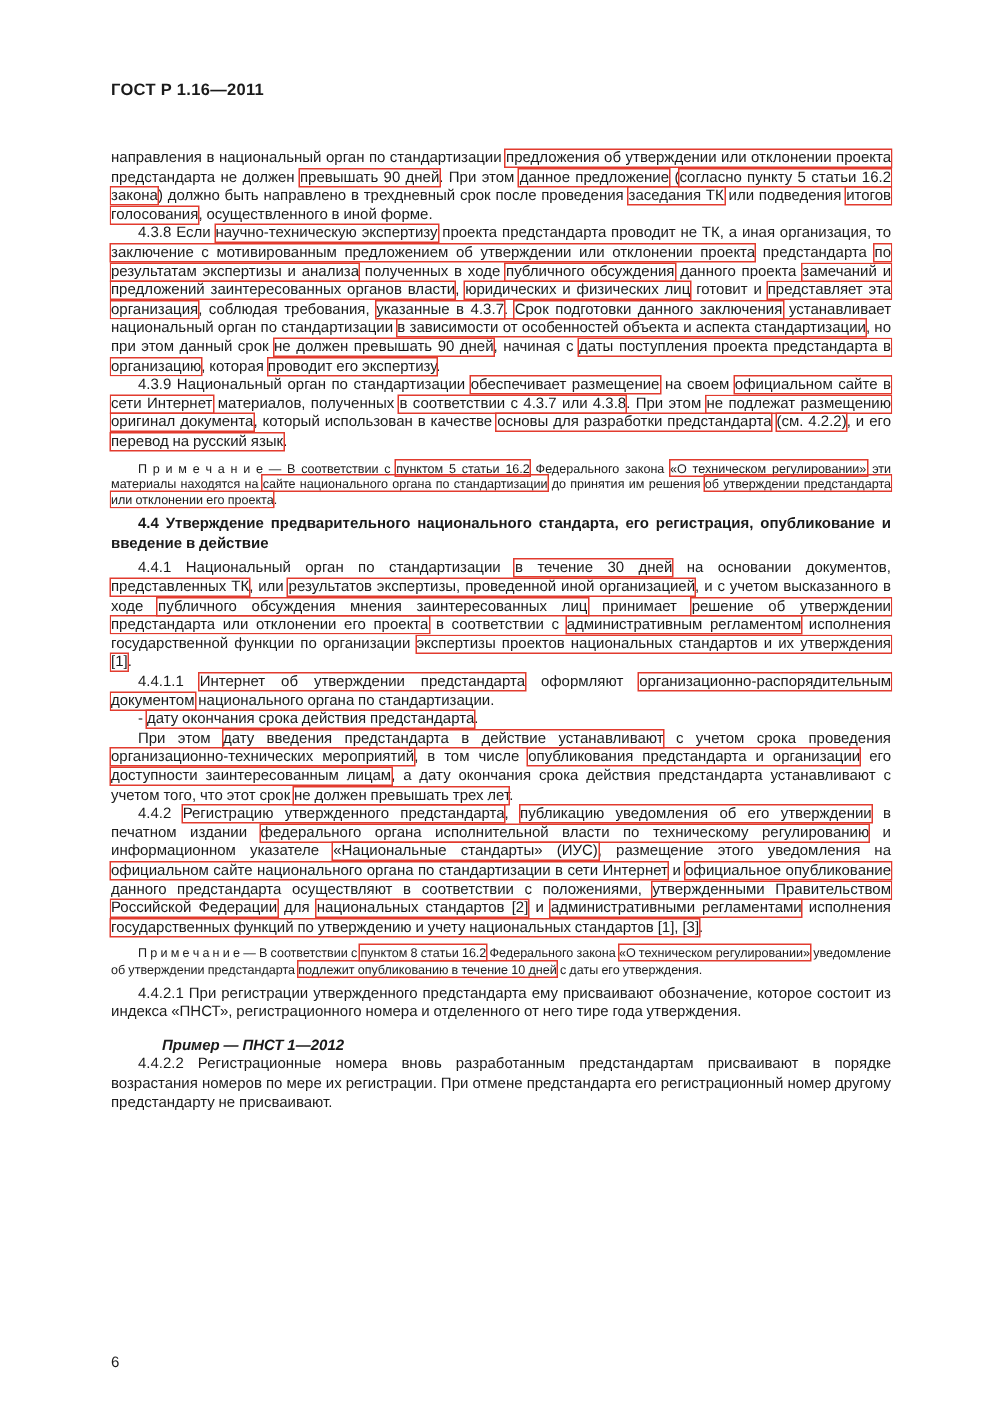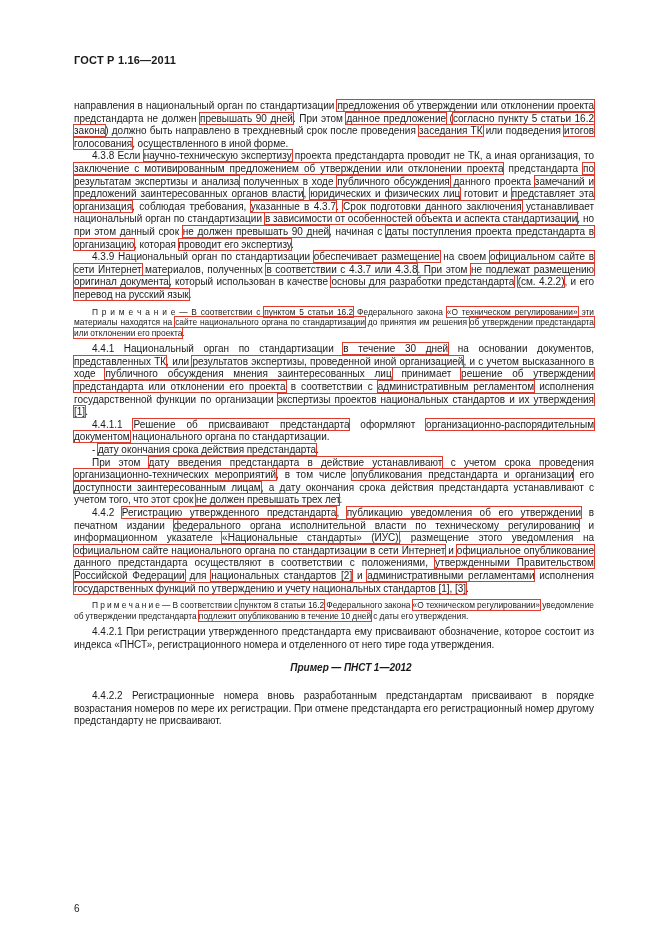--- a/index.html
+++ b/index.html
@@ -42,23 +42,23 @@
     text-indent: 18px;
   }
   .para.heading {
     font-weight: 700;
     margin: 6px 0 4px 0;
   }
   .para.list { text-indent: 18px; }
   .para.example {
     font-weight: 700;
     font-style: italic;
-    text-align: center;
+    text-align: left;
     text-indent: 34px;
-    margin: 10px 0 16px 0;
+    margin: 10px 0 0 0;
   }
   .hl {
     outline: 1px solid var(--hl, #e23b2e);
     outline-offset: 0px;
   }
   .margin-mark {
     position: absolute;
     left: 645px;
     width: 6px;
     height: 9px;
@@ -75,22 +75,23 @@
 </head>
 <body>
 
 <div class="page">
   <div class="doc-header">ГОСТ Р 1.16—2011</div>
   <div class="doc-body">
       <p class="para body-noindent">направления в национальный орган по стандартизации <span class="hl">предложения об утверждении или отклонении проекта</span> предстандарта не должен <span class="hl">превышать 90 дней</span>. При этом <span class="hl">данное предложение</span> (<span class="hl">согласно пункту 5 статьи 16.2 закона</span>) должно быть направлено в трехдневный срок после проведения <span class="hl">заседания ТК</span> или подведения <span class="hl">итогов голосования</span>, осуществленного в иной форме.</p>
       <p class="para body">4.3.8 Если <span class="hl">научно-техническую экспертизу</span> проекта предстандарта проводит не ТК, а иная организация, то <span class="hl">заключение с мотивированным предложением об утверждении или отклонении проекта</span> предстандарта <span class="hl">по результатам экспертизы и анализа</span> полученных в ходе <span class="hl">публичного обсуждения</span> данного проекта <span class="hl">замечаний и предложений заинтересованных органов власти</span>, <span class="hl">юридических и физических лиц</span> готовит и <span class="hl">представляет эта организация</span>, соблюдая требования, <span class="hl">указанные в 4.3.7</span>. <span class="hl">Срок подготовки данного заключения</span> устанавливает национальный орган по стандартизации <span class="hl">в зависимости от особенностей объекта и аспекта стандартизации</span>, но при этом данный срок <span class="hl">не должен превышать 90 дней</span>, начиная с <span class="hl">даты поступления проекта предстандарта в организацию</span>, которая <span class="hl">проводит его экспертизу</span>.</p>
       <p class="para body">4.3.9 Национальный орган по стандартизации <span class="hl">обеспечивает размещение</span> на своем <span class="hl">официальном сайте в сети Интернет</span> материалов, полученных <span class="hl">в соответствии с 4.3.7 или 4.3.8</span>. При этом <span class="hl">не подлежат размещению оригинал документа</span>, который использован в качестве <span class="hl">основы для разработки предстандарта</span> <span class="hl">(см. 4.2.2)</span>, и его <span class="hl">перевод на русский язык</span>.</p>
       <p class="para note">П р и м е ч а н и е — В соответствии с <span class="hl">пунктом 5 статьи 16.2</span> Федерального закона <span class="hl">«О техническом регулировании»</span> эти материалы находятся на <span class="hl">сайте национального органа по стандартизации</span> до принятия им решения <span class="hl">об утверждении предстандарта или отклонении его проекта</span>.</p>
+      <p class="para heading">4.4 Утверждение предварительного национального стандарта, его регистрация, опубликование и введение в действие</p>
       <p class="para body">4.4.1 Национальный орган по стандартизации <span class="hl">в течение 30 дней</span> на основании документов, <span class="hl">представленных ТК</span>, или <span class="hl">результатов экспертизы, проведенной иной организацией</span>, и с учетом высказанного в ходе <span class="hl">публичного обсуждения мнения заинтересованных лиц</span> принимает <span class="hl">решение об утверждении предстандарта или отклонении его проекта</span> в соответствии с <span class="hl">административным регламентом</span> исполнения государственной функции по организации <span class="hl">экспертизы проектов национальных стандартов и их утверждения [1]</span>.</p>
-      <p class="para body">4.4.1.1 <span class="hl">Решение об присваивают предстандарта</span> оформляют <span class="hl">организационно-распорядительным документом</span> национального органа по стандартизации.</p>
+      <p class="para body">4.4.1.1 <span class="hl">Интернет об утверждении предстандарта</span> оформляют <span class="hl">организационно-распорядительным документом</span> национального органа по стандартизации.</p>
       <p class="para list">- <span class="hl">дату окончания срока действия предстандарта</span>.</p>
       <p class="para body">При этом <span class="hl">дату введения предстандарта в действие устанавливают</span> с учетом срока проведения <span class="hl">организационно-технических мероприятий</span>, в том числе <span class="hl">опубликования предстандарта и организации</span> его <span class="hl">доступности заинтересованным лицам</span>, а дату окончания срока действия предстандарта устанавливают с учетом того, что этот срок <span class="hl">не должен превышать трех лет</span>.</p>
       <p class="para body">4.4.2 <span class="hl">Регистрацию утвержденного предстандарта</span>, <span class="hl">публикацию уведомления об его утверждении</span> в печатном издании <span class="hl">федерального органа исполнительной власти по техническому регулированию</span> и информационном указателе <span class="hl">«Национальные стандарты» (ИУС)</span>, размещение этого уведомления на <span class="hl">официальном сайте национального органа по стандартизации в сети Интернет</span> и <span class="hl">официальное опубликование</span> данного предстандарта осуществляют в соответствии с положениями, <span class="hl">утвержденными Правительством Российской Федерации</span> для <span class="hl">национальных стандартов [2]</span> и <span class="hl">административными регламентами</span> исполнения <span class="hl">государственных функций по утверждению и учету национальных стандартов [1], [3]</span>.</p>
       <p class="para note">П р и м е ч а н и е — В соответствии с <span class="hl">пунктом 8 статьи 16.2</span> Федерального закона <span class="hl">«О техническом регулировании»</span> уведомление об утверждении предстандарта <span class="hl">подлежит опубликованию в течение 10 дней</span> с даты его утверждения.</p>
       <p class="para body">4.4.2.1 При регистрации утвержденного предстандарта ему присваивают обозначение, которое состоит из индекса «ПНСТ», регистрационного номера и отделенного от него тире года утверждения.</p>
       <p class="para example">Пример — ПНСТ 1—2012</p>
       <p class="para body">4.4.2.2 Регистрационные номера вновь разработанным предстандартам присваивают в порядке возрастания номеров по мере их регистрации. При отмене предстандарта его регистрационный номер другому предстандарту не присваивают.</p>
     </div>
   <div class="page-number">6</div>
 <div class="margin-mark" style="top: 93px;"></div>

